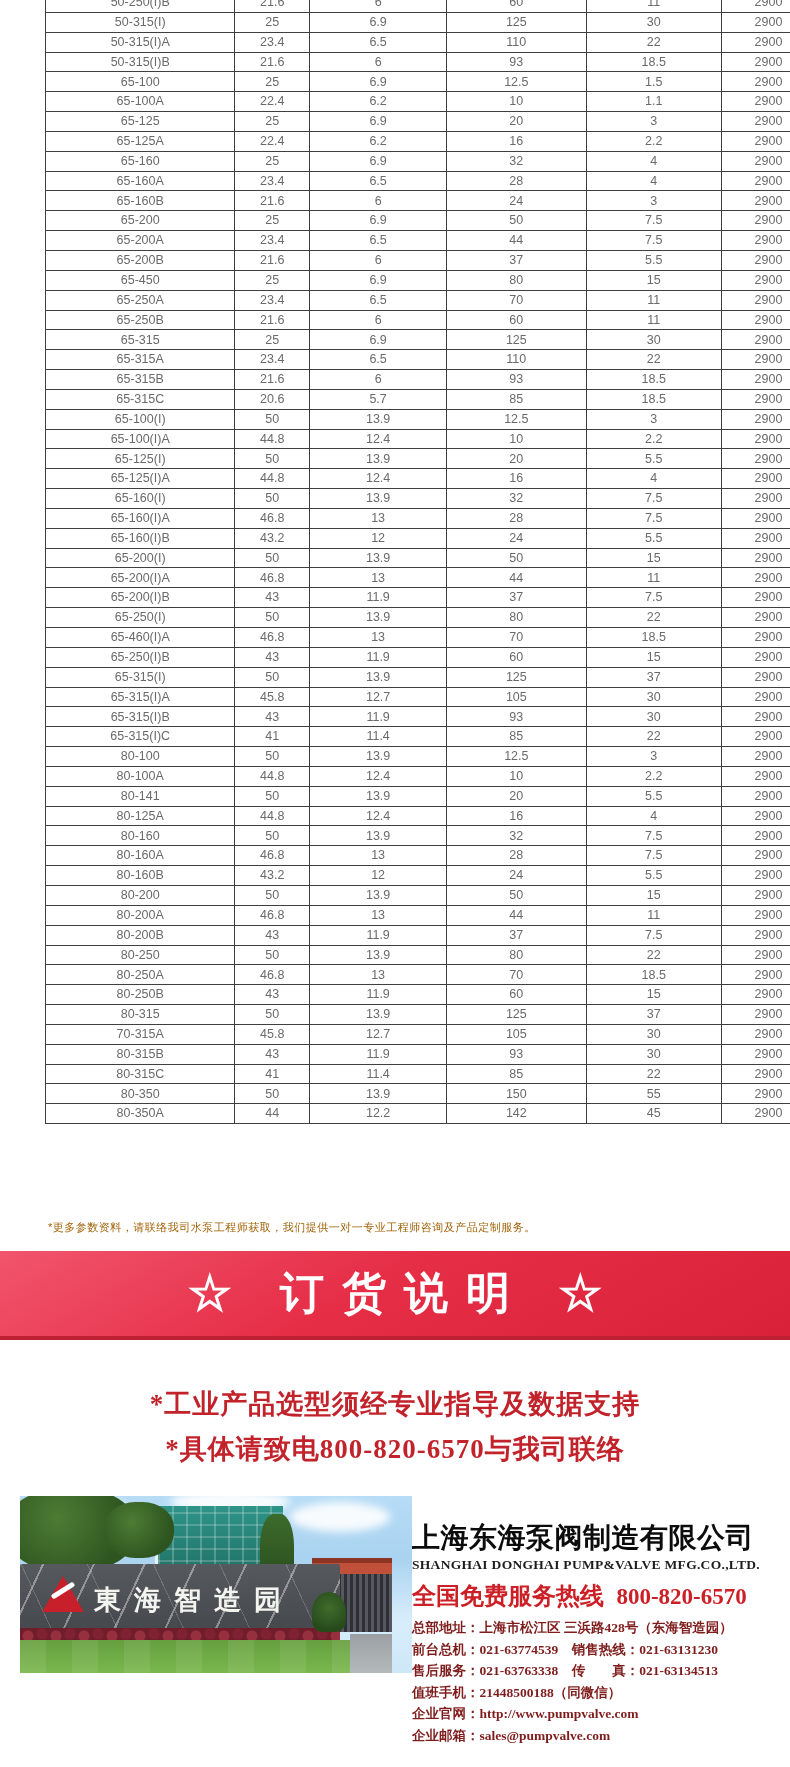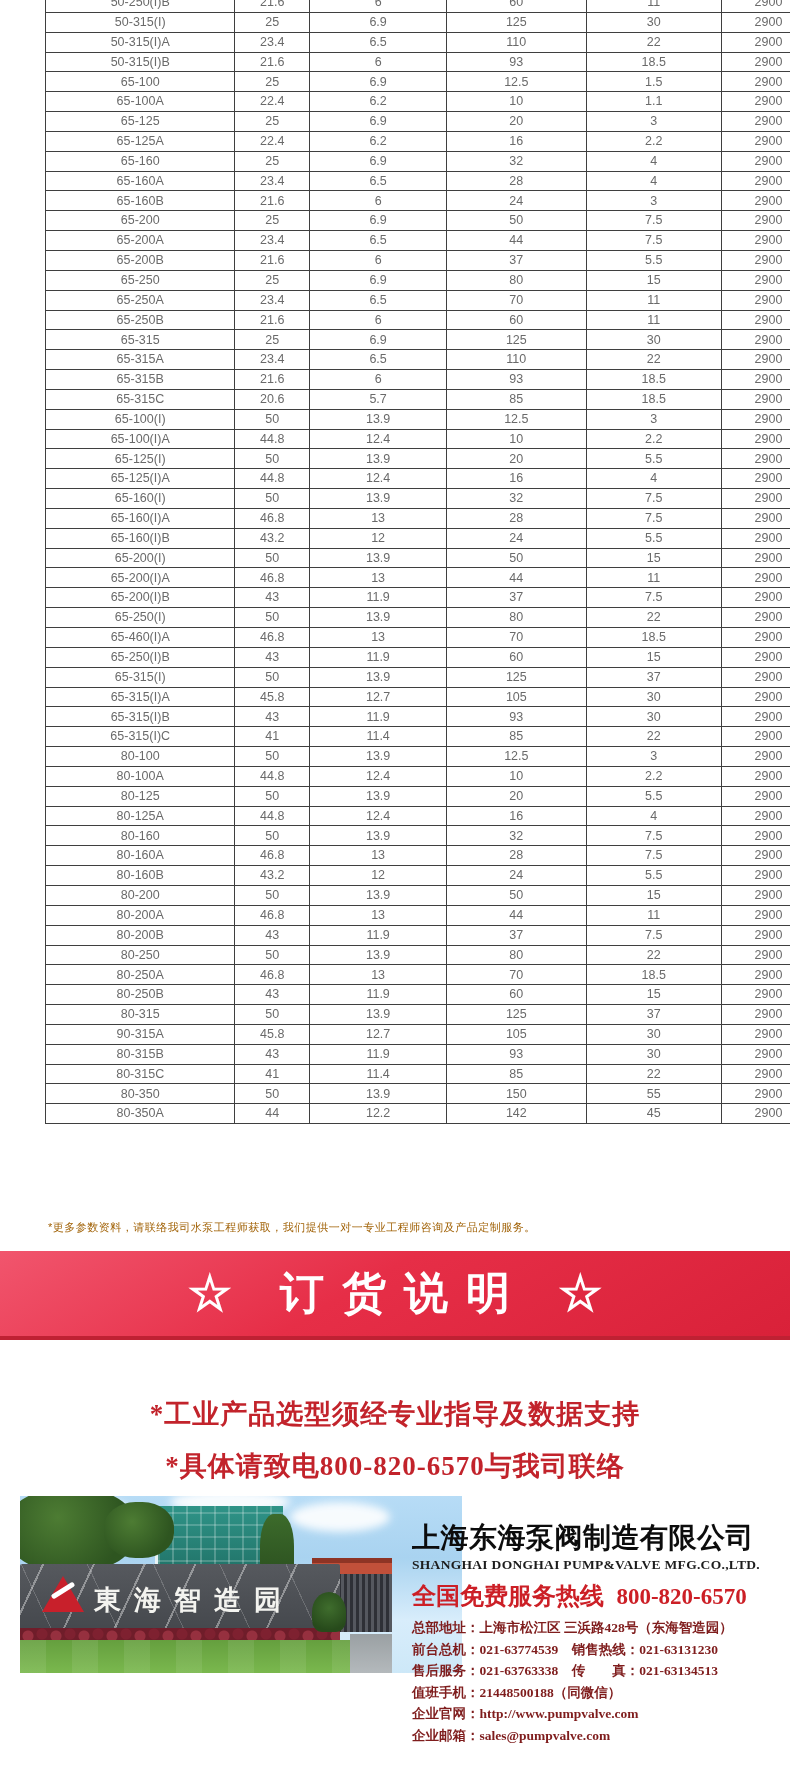--- a/index.html
+++ b/index.html
@@ -23,24 +23,24 @@
     border-bottom:4px solid #bf2133;
     display:flex;align-items:center;justify-content:center;
   }
   .banner-title{
     color:#ffffff;font-size:44px;font-weight:bold;letter-spacing:18px;
     text-indent:18px;white-space:nowrap;
   }
   
   .notice{position:absolute;left:0;top:1380px;width:790px;text-align:center;
     color:#c2232b;font-weight:bold;font-family:"Liberation Serif",serif;}
-  .notice p{margin:16px 0 9px 0;font-size:27px;letter-spacing:1px;}
+  .notice p{margin:6px 0 9px 0;font-size:27px;letter-spacing:1px;}
   
   .photo{
-    position:absolute;left:20px;top:1496px;width:442px;height:177px;overflow:hidden;
+    position:absolute;left:20px;top:1496px;width:392px;height:177px;overflow:hidden;
     background:linear-gradient(180deg,#b7dcf6 0%,#a9d3f0 35%,#d8edfb 70%,#cde8f8 100%);
   }
   .photo *{position:absolute;}
   .cloud{background:#ffffff;border-radius:50%;filter:blur(4px);opacity:.9;}
   .glass{
     left:138px;top:10px;width:125px;height:92px;
     background:
       repeating-linear-gradient(90deg,rgba(255,255,255,.22) 0 2px,transparent 2px 14px),
       repeating-linear-gradient(0deg,rgba(255,255,255,.20) 0 2px,transparent 2px 12px),
       linear-gradient(180deg,#2f9488 0%,#23786d 60%,#1d665d 100%);
@@ -213,21 +213,21 @@
         </tr>
         <tr>
           <td>65-200B</td>
           <td>21.6</td>
           <td>6</td>
           <td>37</td>
           <td>5.5</td>
           <td>2900</td>
         </tr>
         <tr>
-          <td>65-250</td>
+          <td>65-450</td>
           <td>25</td>
           <td>6.9</td>
           <td>80</td>
           <td>15</td>
           <td>2900</td>
         </tr>
         <tr>
           <td>65-250A</td>
           <td>23.4</td>
           <td>6.5</td>
@@ -421,21 +421,21 @@
         </tr>
         <tr>
           <td>80-100A</td>
           <td>44.8</td>
           <td>12.4</td>
           <td>10</td>
           <td>2.2</td>
           <td>2900</td>
         </tr>
         <tr>
-          <td>80-125</td>
+          <td>80-141</td>
           <td>50</td>
           <td>13.9</td>
           <td>20</td>
           <td>5.5</td>
           <td>2900</td>
         </tr>
         <tr>
           <td>80-125A</td>
           <td>44.8</td>
           <td>12.4</td>
@@ -517,21 +517,21 @@
         </tr>
         <tr>
           <td>80-315</td>
           <td>50</td>
           <td>13.9</td>
           <td>125</td>
           <td>37</td>
           <td>2900</td>
         </tr>
         <tr>
-          <td>90-315A</td>
+          <td>70-315A</td>
           <td>45.8</td>
           <td>12.7</td>
           <td>105</td>
           <td>30</td>
           <td>2900</td>
         </tr>
         <tr>
           <td>80-315B</td>
           <td>43</td>
           <td>11.9</td>

